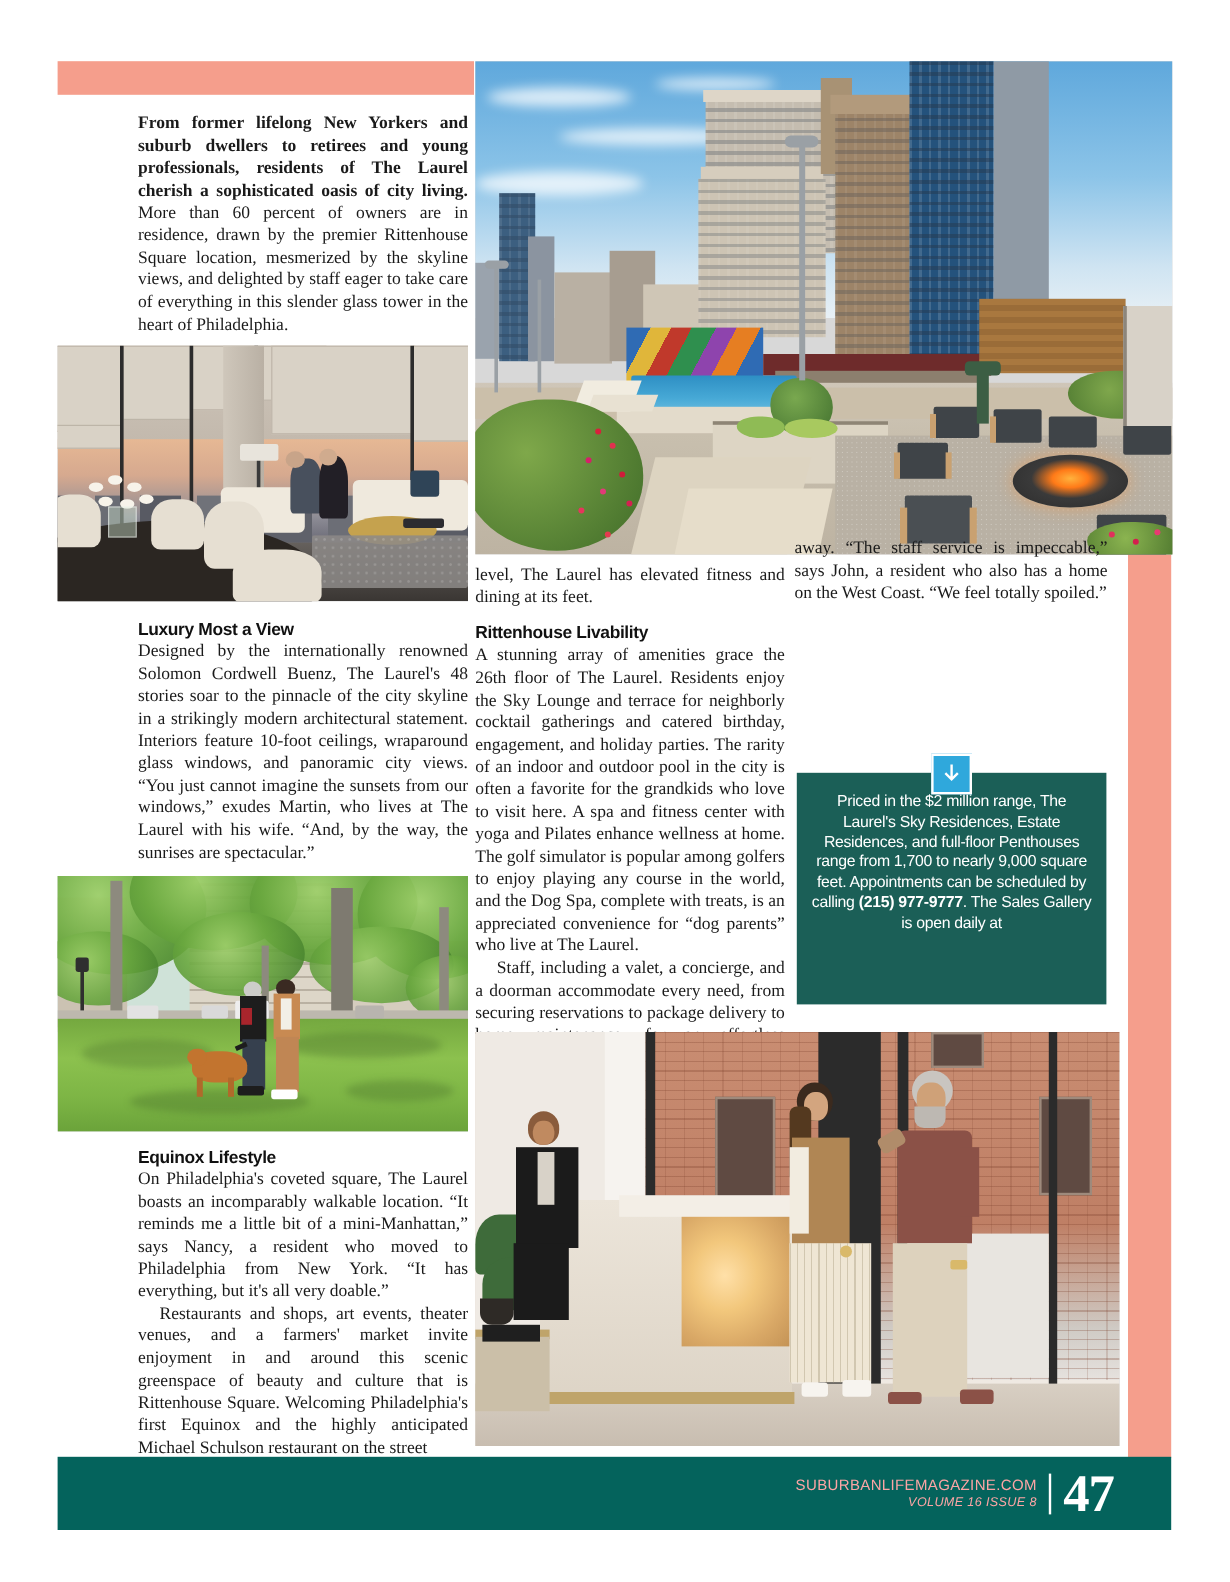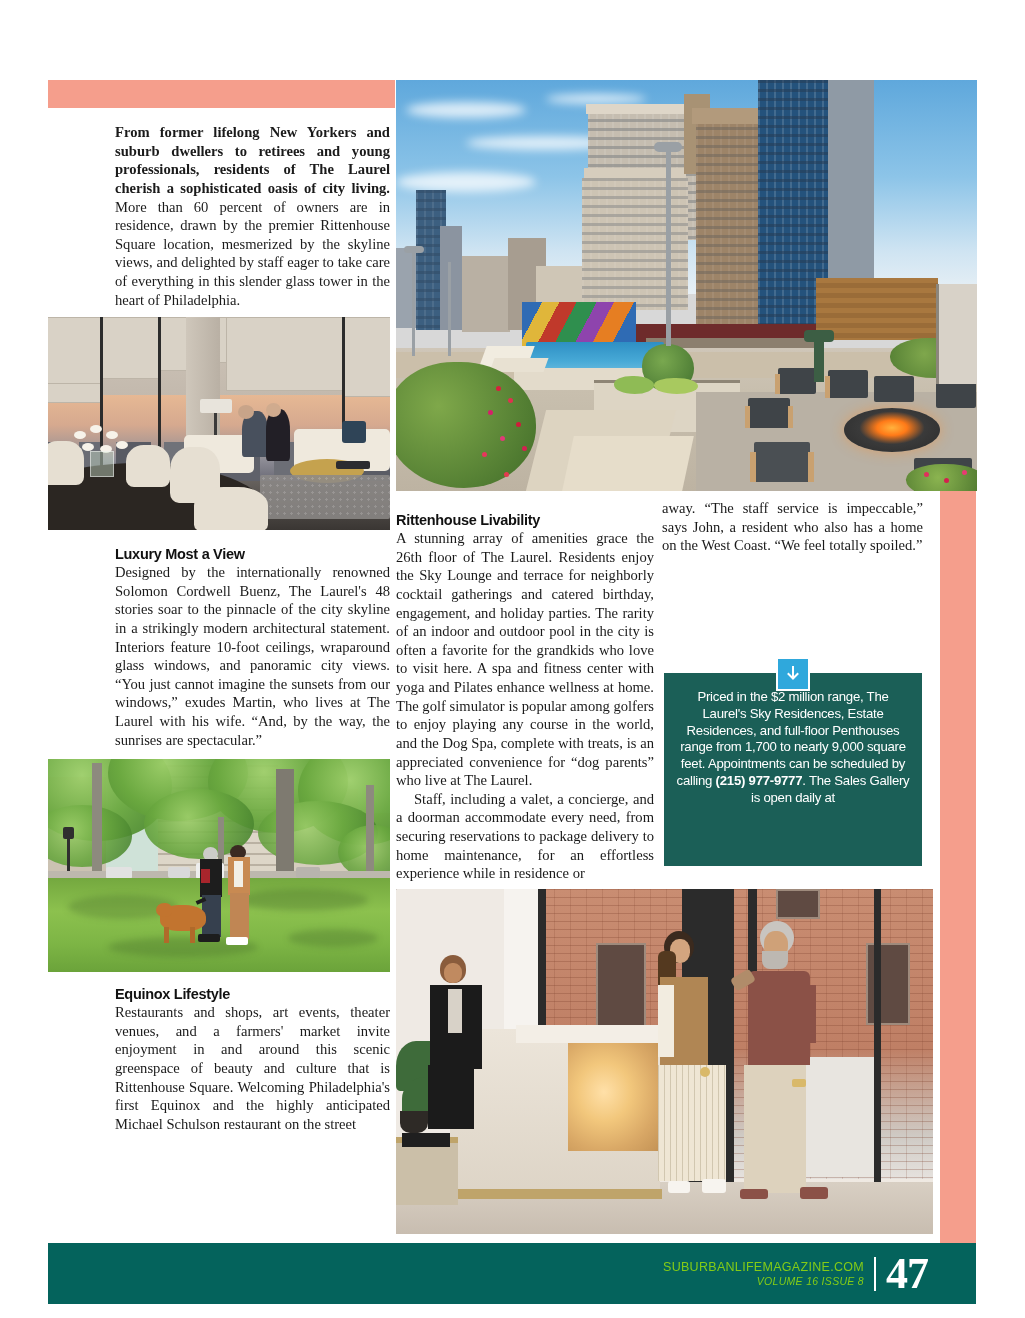--- a/index.html
+++ b/index.html
@@ -6,21 +6,21 @@
 
   body {
     width: 1025px;
     height: 1318px;
     background: #ffffff;
     font-family: "Liberation Serif", serif;
     position: relative;
     overflow: hidden;
   }
 
-  .page { position: absolute; inset: 0; margin-top: 29px; }
+  .page { position: absolute; inset: 0; }
 
   
   .bar-salmon-top {
     position: absolute;
     left: 48px; top: 51px;
     width: 347px; height: 28px;
     background: #f59e8c;
   }
   .bar-salmon-right {
     position: absolute;
@@ -37,21 +37,21 @@
   .footer-inner {
     position: absolute;
     right: 48px; top: 50%;
     transform: translateY(-50%);
     display: flex;
     align-items: center;
     gap: 10px;
   }
   .footer-textblock {
     text-align: right;
-    color: #84cc16;
+    color: #fca5a5;
     font-family: "Liberation Sans", sans-serif;
     line-height: 1.18;
   }
   .footer-site {
     font-size: 12.5px;
     letter-spacing: 0.3px;
   }
   .footer-vol {
     font-size: 10.5px;
     font-style: italic;
@@ -549,30 +549,32 @@
 
     <div class="pk-dog" style="left:112px;top:146px;width:46px;height:26px;"></div>
     <div style="position:absolute;left:108px;top:144px;width:16px;height:14px;background:#c2742f;border-radius:50% 40% 40% 50%;"></div>
     <div style="position:absolute;left:116px;top:168px;width:5px;height:16px;background:#b06a2a;"></div>
     <div style="position:absolute;left:142px;top:168px;width:5px;height:16px;background:#b06a2a;"></div>
     <div style="position:absolute;left:148px;top:140px;width:10px;height:4px;background:#1d1d1d;transform:rotate(-24deg);"></div>
   </div>
 
   <div class="col col-1" style="top:957px;">
     <h3 class="subhead">Equinox Lifestyle</h3>
+    <p class="body noindent">On Philadelphia's coveted square, The Laurel boasts an incomparably walkable location. “It reminds me a little bit of a mini-Manhattan,” says Nancy, a resident who moved to Philadelphia from New York. “It has everything, but it's all very doable.”</p>
     <p class="body">Restaurants and shops, art events, theater venues, and a farmers' market invite enjoyment in and around this scenic greenspace of beauty and culture that is Rittenhouse Square. Welcoming Philadelphia's first Equinox and the highly anticipated Michael Schulson restaurant on the street</p>
   </div>
 
   <div class="col col-2" style="top:470px;">
+    <p class="body noindent">level, The Laurel has elevated fitness and dining at its feet.</p>
     <h3 class="subhead subhead-spaced">Rittenhouse Livability</h3>
     <p class="body noindent">A stunning array of amenities grace the 26th floor of The Laurel. Residents enjoy the Sky Lounge and terrace for neighborly cocktail gatherings and catered birthday, engagement, and holiday parties. The rarity of an indoor and outdoor pool in the city is often a favorite for the grandkids who love to visit here. A spa and fitness center with yoga and Pilates enhance wellness at home. The golf simulator is popular among golfers to enjoy playing any course in the world, and the Dog Spa, complete with treats, is an appreciated convenience for “dog parents” who live at The Laurel.</p>
     <p class="body">Staff, including a valet, a concierge, and a doorman accommodate every need, from securing reservations to package delivery to home maintenance, for an effortless experience while in residence or</p>
   </div>
 
-  <div class="col col-3" style="top:470px;">
+  <div class="col col-3" style="top:448px;">
     <p class="body noindent">away. “The staff service is impeccable,” says John, a resident who also has a home on the West Coast. “We feel totally spoiled.”</p>
   </div>
 
   <div class="callout-arrow" style="left:793px;">
     <svg width="18" height="18" viewBox="0 0 18 18" aria-hidden="true">
       <path d="M9 2 L9 13 M4.5 9 L9 13.5 L13.5 9" stroke="#ffffff" stroke-width="2" fill="none" stroke-linecap="square"></path>
     </svg>
   </div>
   <div id="callout">
     <p class="callout-body"><span>Priced in the $2 million range, The Laurel's Sky Residences, Estate Residences, and full-floor Penthouses range from 1,700 to nearly 9,000 square feet. Appointments can be scheduled by calling </span><span class="callout-phone">(215) 977-9777</span><span>. The Sales Gallery is open daily at</span></p>

